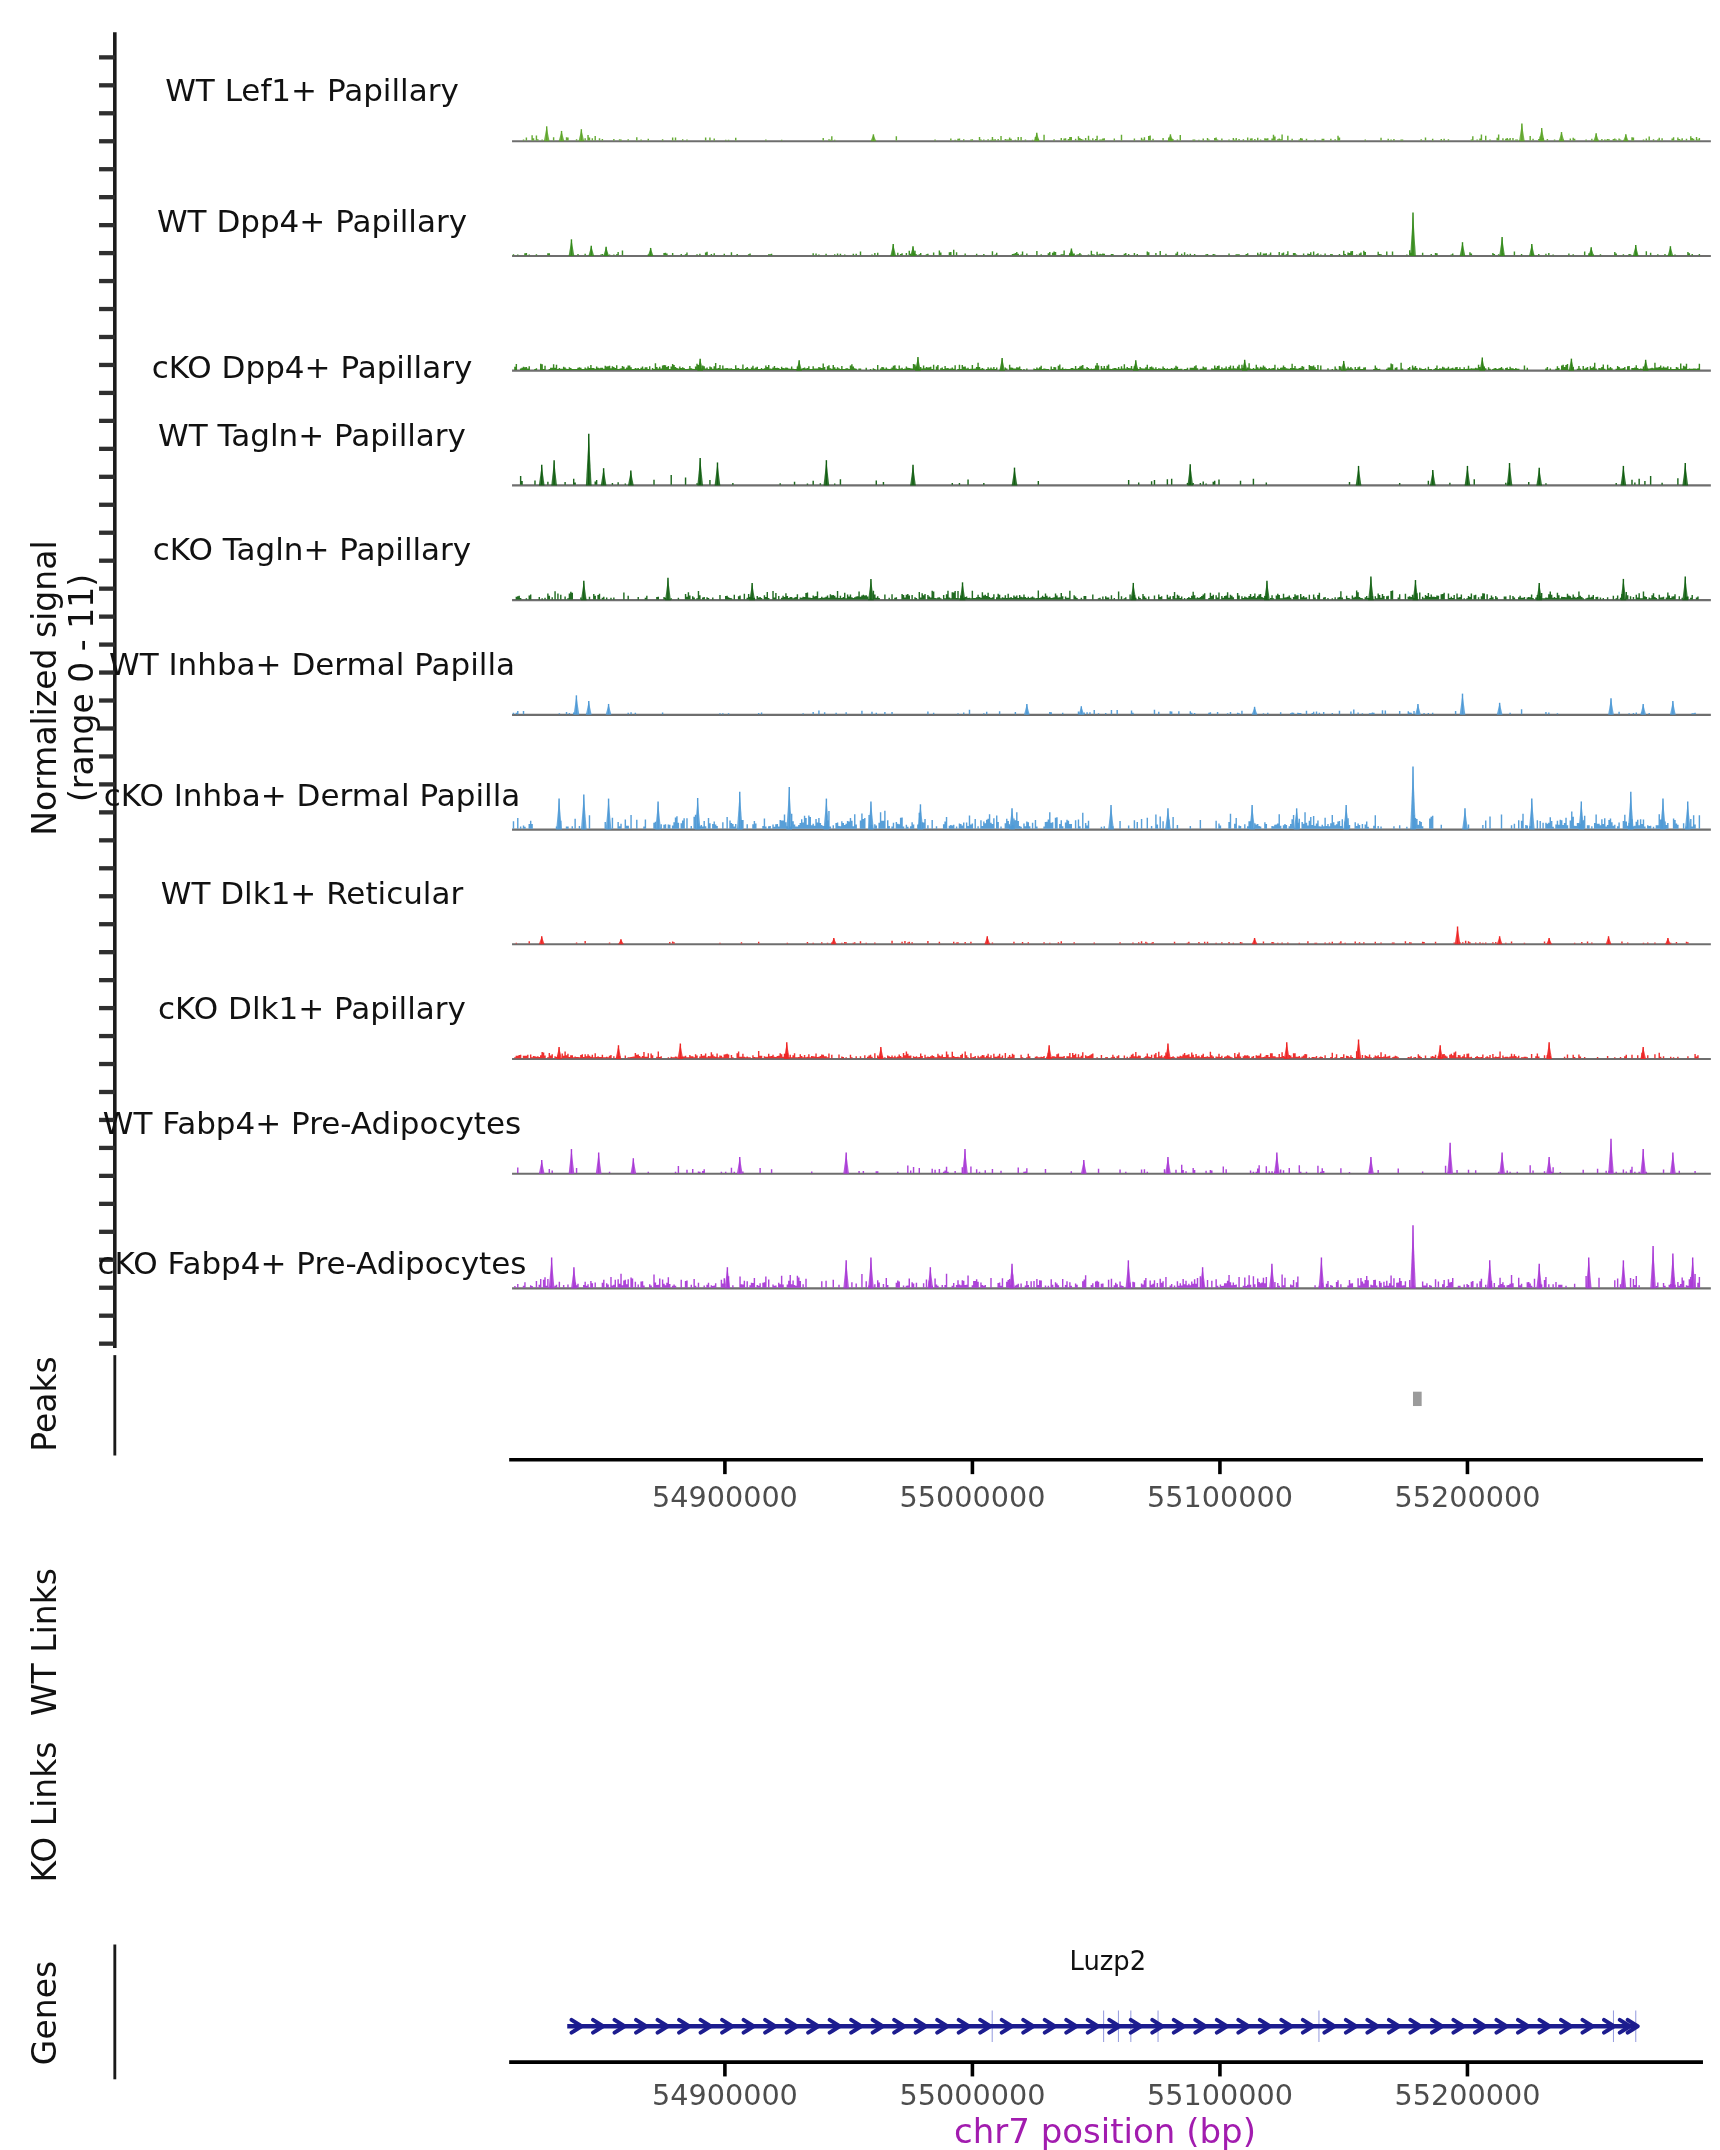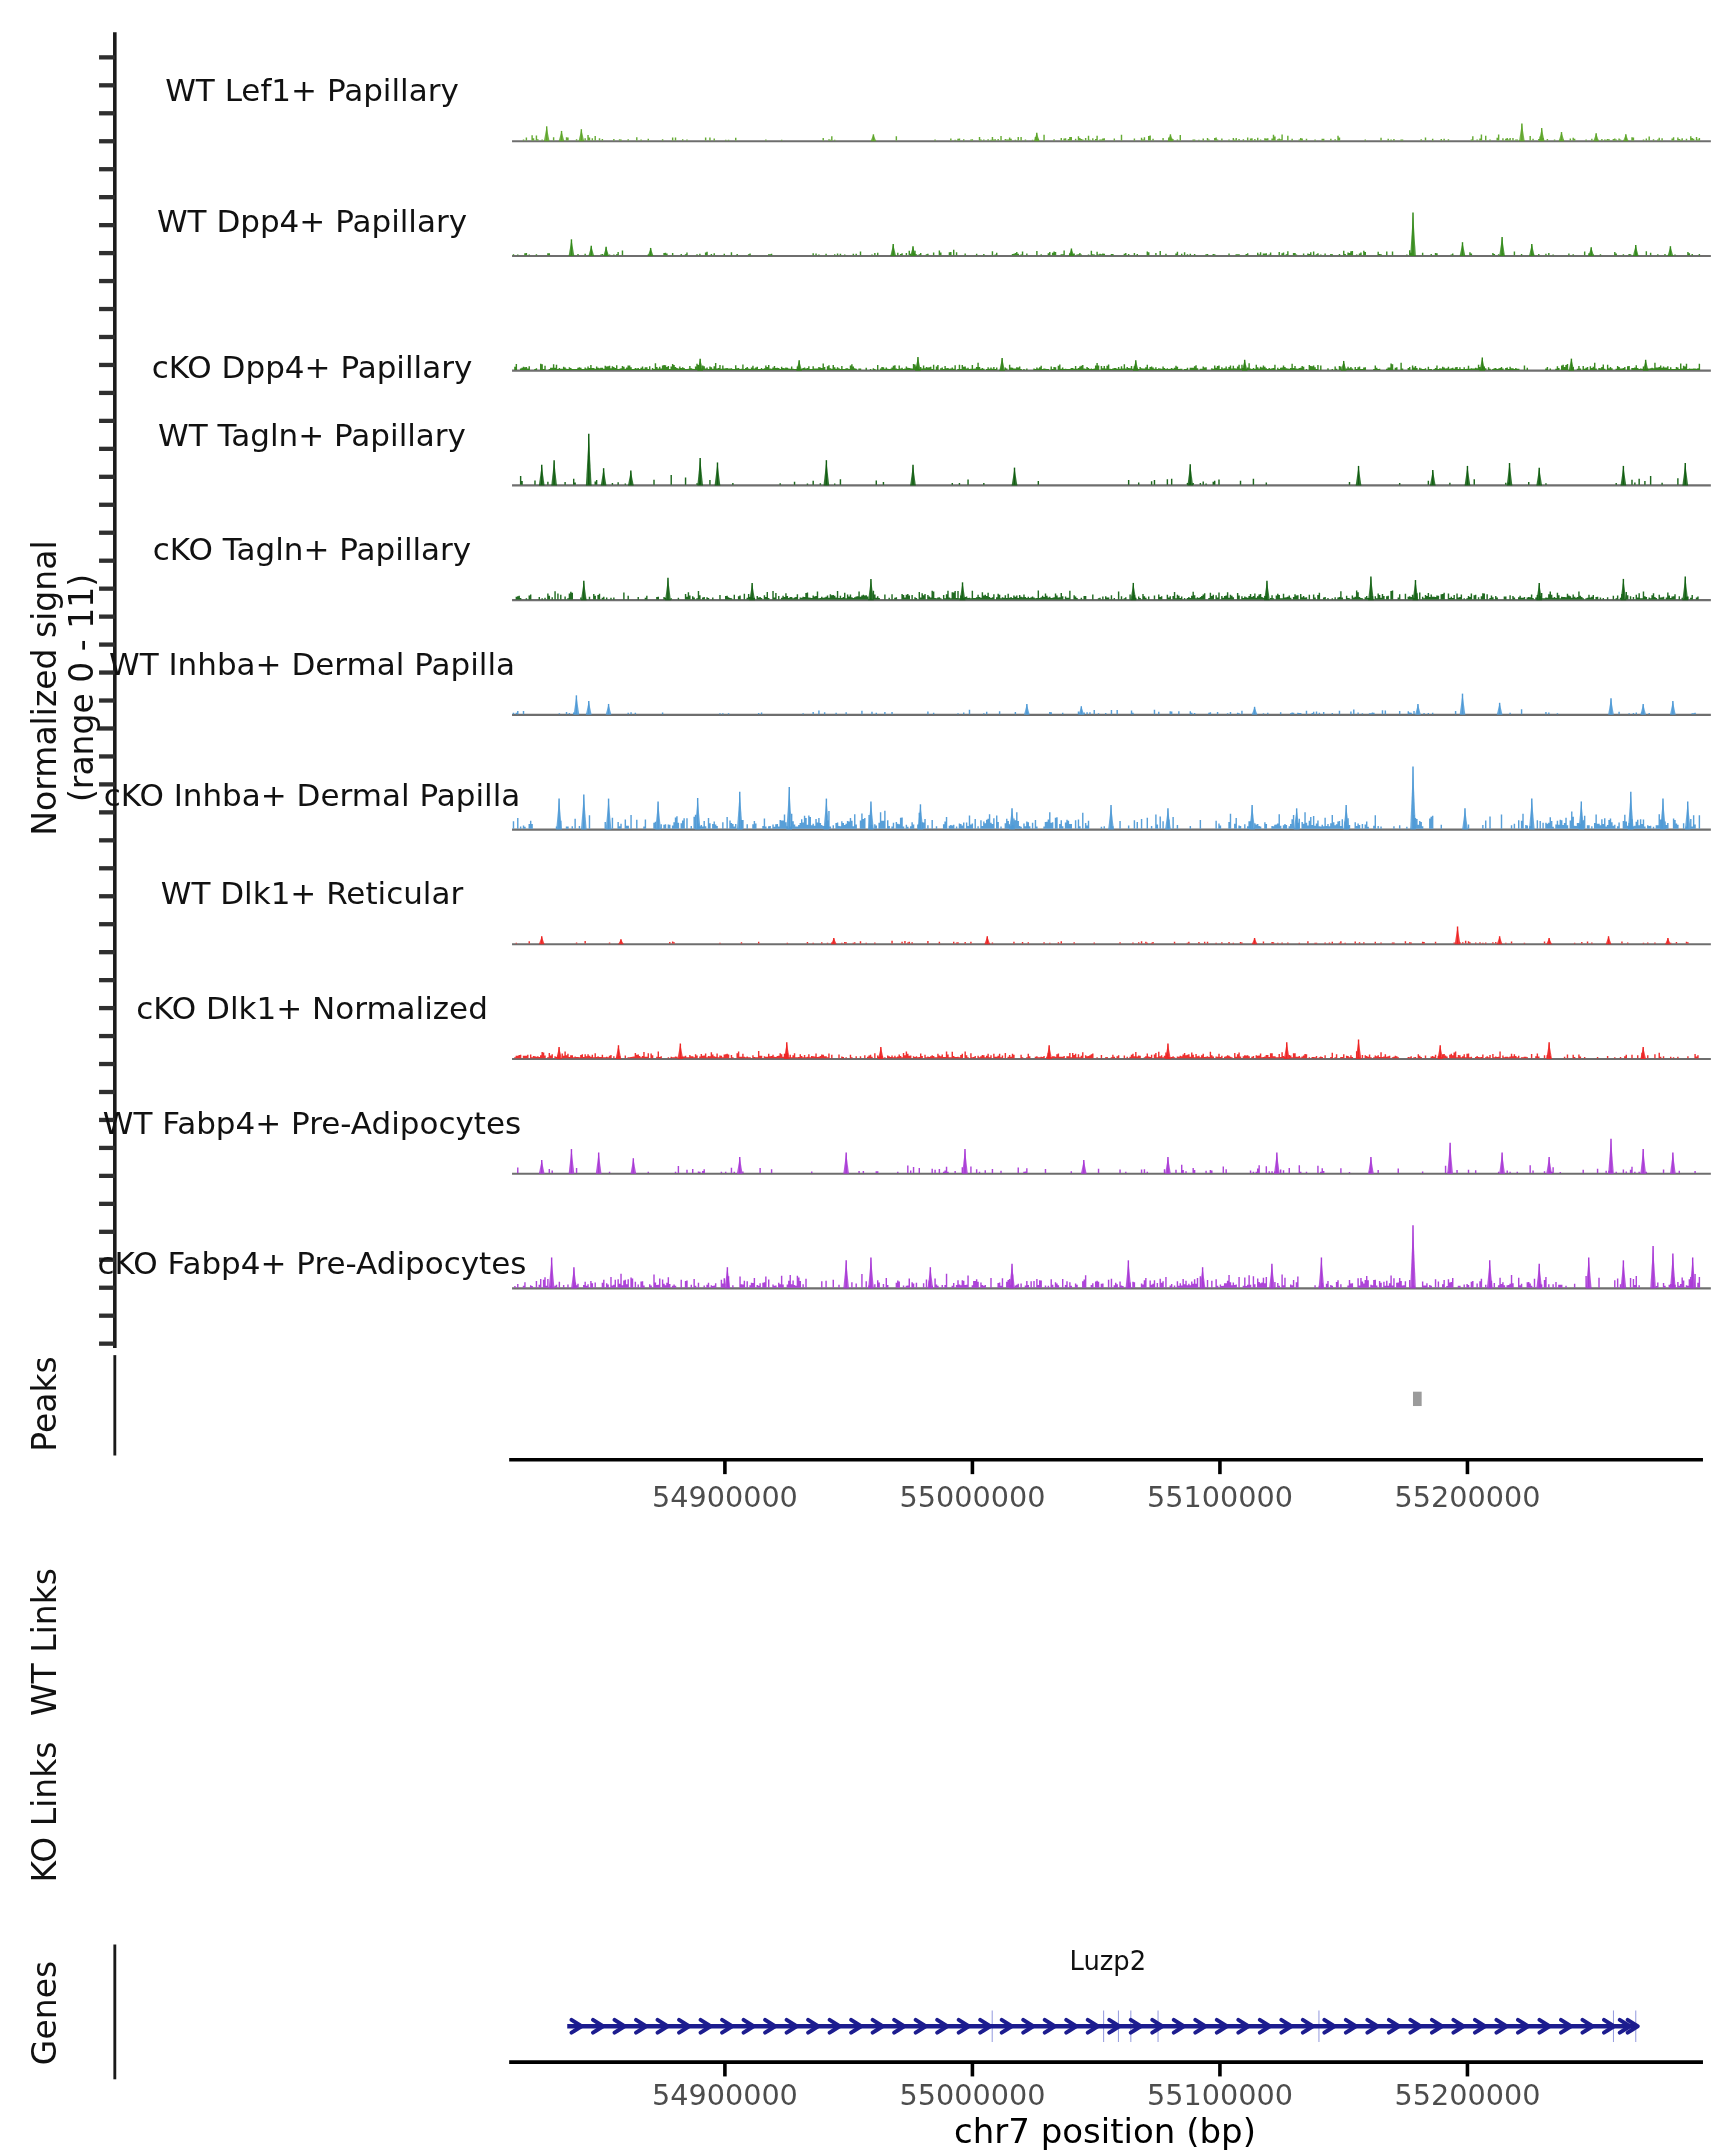--- a/index.html
+++ b/index.html
@@ -38,21 +38,21 @@
     font-size:31px;
     color:#111;
     white-space:nowrap;
   }
   .xlabel{
     position:absolute;
     left:1105px;
     top:2111px;
     transform:translateX(-50%);
     font-size:34px;
-    color:#000000;
+    color:#a21caf;
     white-space:nowrap;
   }
 </style>
 </head>
 <body>
 
 <div class="fig">
 
   <svg id="chart-svg" width="1721" height="2151" viewBox="0 0 2400 3000">
       <line x1="160" y1="45" x2="160" y2="1880" stroke="#1a1a1a" stroke-width="5"></line>
@@ -487,20 +487,20 @@
 
   <div id="track-labels">
       <div class="track-label" style="top: 72px;">WT Lef1+ Papillary</div>
       <div class="track-label" style="top: 203px;">WT Dpp4+ Papillary</div>
       <div class="track-label" style="top: 302px; margin-top: 47px;">cKO Dpp4+ Papillary</div>
       <div class="track-label" style="top: 417px;">WT Tagln+ Papillary</div>
       <div class="track-label" style="top: 531px;">cKO Tagln+ Papillary</div>
       <div class="track-label" style="top: 646px; text-align: center;">WT Inhba+ Dermal Papilla</div>
       <div class="track-label" style="top: 777px;">cKO Inhba+ Dermal Papilla</div>
       <div class="track-label" style="top: 875px;">WT Dlk1+ Reticular</div>
-      <div class="track-label" style="top: 990px;">cKO Dlk1+ Normalized</div>
+      <div class="track-label" style="top: 990px;">cKO Dlk1+ Papillary</div>
       <div class="track-label" style="top: 1105px;">WT Fabp4+ Pre-Adipocytes</div>
       <div class="track-label" style="top: 1245px;">cKO Fabp4+ Pre-Adipocytes</div>
     </div>
 
   <div class="xlabel">chr7 position (bp)</div>
 </div>
 
 
 </body></html>

